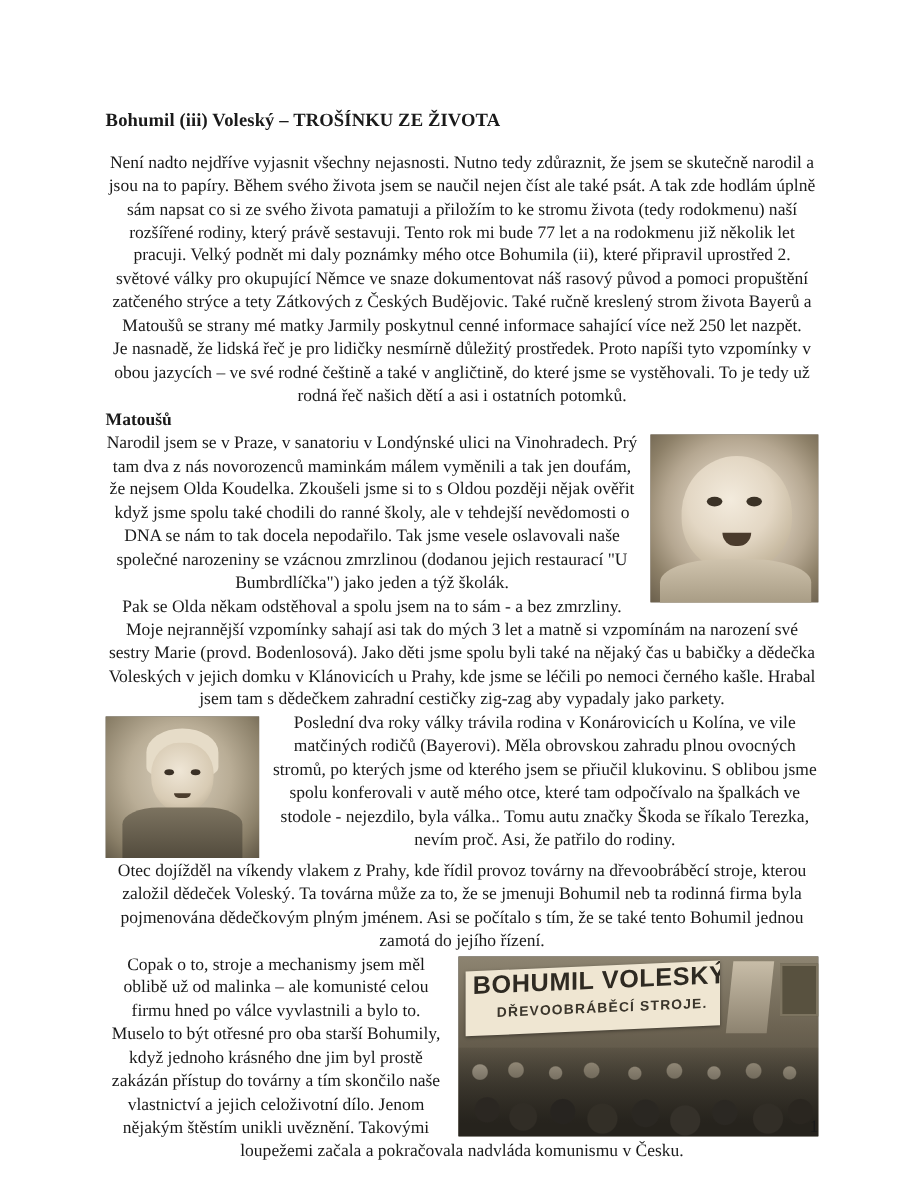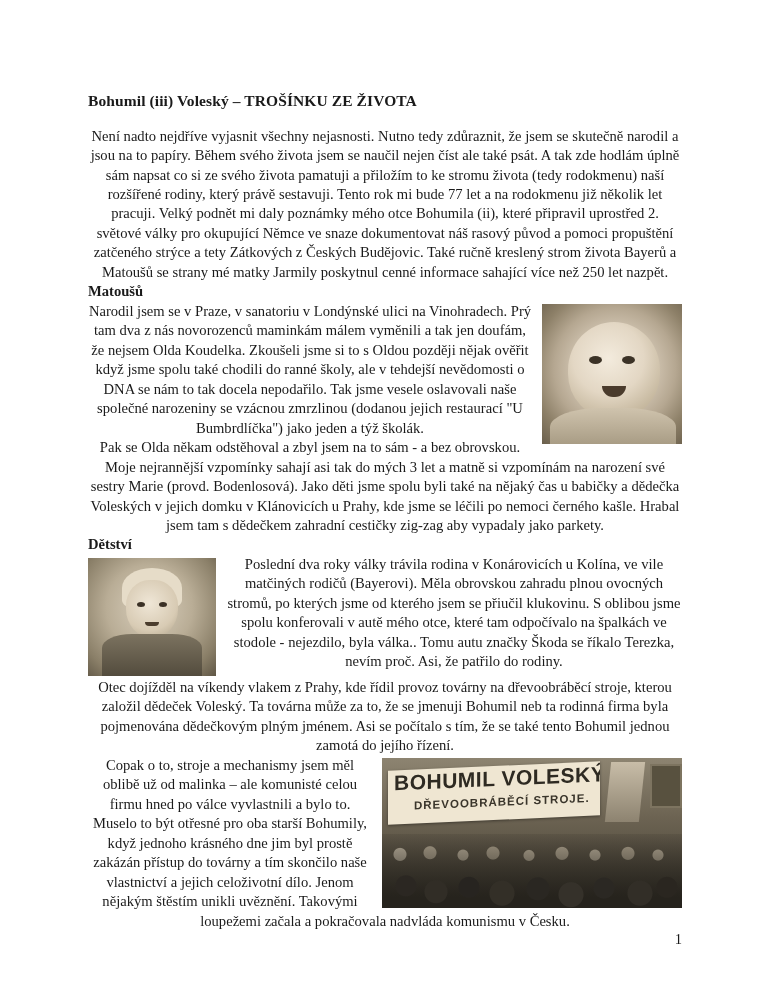--- a/index.html
+++ b/index.html
@@ -241,38 +241,38 @@
 </head>
 <body>
 
 <div class="page">
   <div class="content">
 
     <h1 class="doc-title">Bohumil (iii) Voleský – TROŠÍNKU ZE ŽIVOTA</h1>
 
     <p class="para">Není nadto nejdříve vyjasnit všechny nejasnosti.  Nutno tedy zdůraznit, že jsem se skutečně narodil a jsou na to papíry. Během svého života jsem se naučil nejen číst ale také psát. A tak zde hodlám úplně sám napsat co si ze svého života pamatuji a přiložím to ke stromu života (tedy rodokmenu) naší rozšířené rodiny, který právě sestavuji. Tento rok mi bude 77 let a na rodokmenu již několik let pracuji. Velký podnět mi daly poznámky mého otce Bohumila (ii), které připravil uprostřed 2. světové války pro okupující Němce ve snaze dokumentovat náš rasový původ a pomoci propuštění zatčeného strýce a tety Zátkových z Českých Budějovic.  Také ručně kreslený strom života Bayerů a Matoušů se strany mé matky Jarmily poskytnul cenné informace sahající více než 250 let nazpět.</p>
 
+    <p class="para">Je nasnadě, že lidská řeč je pro lidičky nesmírně důležitý prostředek. Proto napíši tyto vzpomínky v obou jazycích – ve své rodné češtině a také v angličtině, do které jsme se vystěhovali.  To je tedy už rodná řeč našich dětí a asi i ostatních potomků.</p>
 
     <p class="bold-head">Matoušů</p>
 
     <div class="img-baby">
       <div class="baby-bg"></div>
       <div class="baby-head"></div>
       <div class="baby-eye l"></div>
       <div class="baby-eye r"></div>
       <div class="baby-mouth"></div>
       <div class="baby-body"></div>
     </div>
 
     <p class="para">Narodil jsem se v Praze, v sanatoriu v Londýnské ulici na Vinohradech.  Prý tam dva z nás novorozenců maminkám málem vyměnili a tak jen doufám, že nejsem Olda Koudelka. Zkoušeli jsme si to s Oldou později nějak ověřit když jsme spolu také chodili do ranné školy, ale v tehdejší nevědomosti o DNA se nám to tak docela nepodařilo. Tak jsme vesele oslavovali naše společné narozeniny se vzácnou zmrzlinou (dodanou jejich restaurací "U Bumbrdlíčka") jako jeden a týž školák.</p>
-    <p class="para">Pak se Olda někam odstěhoval a zbyl jsem na to sám - a bez obrovskou.</p>
+    <p class="para">Pak se Olda někam odstěhoval a spolu jsem na to sám - a bez zmrzliny.</p>
     <div class="clear"></div>
     <p class="para">Moje nejrannější vzpomínky sahají asi tak do mých 3 let a matně si vzpomínám na narození své sestry Marie (provd. Bodenlosová). Jako děti jsme spolu byli také na nějaký čas u babičky a dědečka Voleských v jejich domku v Klánovicích u Prahy, kde jsme se léčili po nemoci černého kašle.  Hrabal jsem tam s dědečkem zahradní cestičky zig-zag aby vypadaly jako parkety.</p>
 
-    <p class="bold-head">Dětství</p>
 
     <div class="img-boy">
       <div class="boy-bg"></div>
       <div class="boy-hair"></div>
       <div class="boy-face"></div>
       <div class="boy-eye l"></div>
       <div class="boy-eye r"></div>
       <div class="boy-mouth"></div>
       <div class="boy-coat"></div>
     </div>

